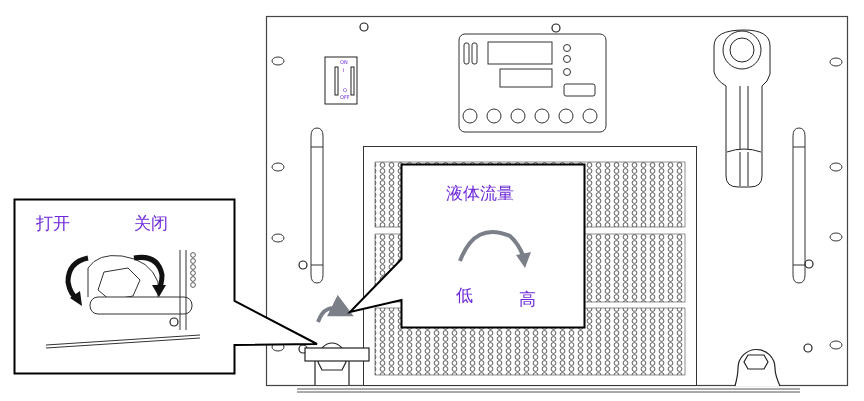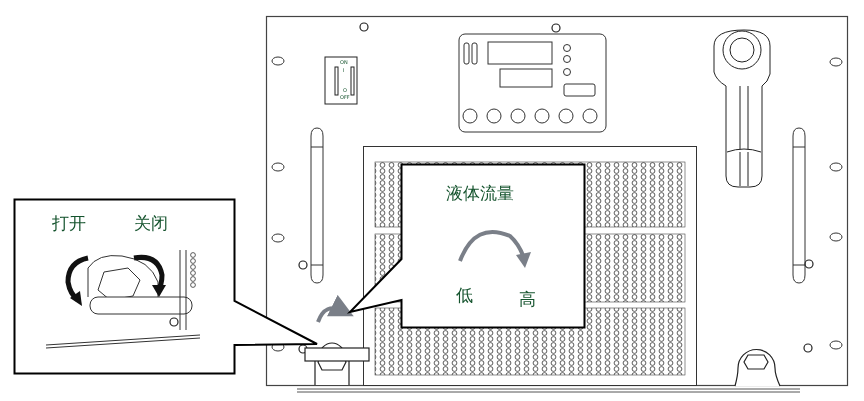--- a/index.html
+++ b/index.html
@@ -1,19 +1,19 @@
 <!DOCTYPE html>
 <html><head>
 <meta charset="utf-8">
 <style>
   html, body { margin:0; padding:0; background:#ffffff; }
   body { width:864px; height:401px; position:relative; overflow:hidden;
          font-family:"DejaVu Sans", sans-serif; }
   svg { position:absolute; left:0; top:0; }
-  .lbl { position:absolute; font-size:17px; color:#14532d; white-space:nowrap; line-height:1; }
+  .lbl { position:absolute; font-size:17px; color:#6d28d9; white-space:nowrap; line-height:1; }
 </style>
 </head>
 <body>
 
 <svg width="864" height="401" viewBox="0 0 864 401">
   <defs>
     <pattern id="grillePat" x="0" y="0" width="9" height="6" patternUnits="userSpaceOnUse">
       <circle cx="4.5" cy="3" r="2.4" fill="none" stroke="#333" stroke-width="0.8"></circle>
     </pattern>
     <marker id="grayHead" markerWidth="6" markerHeight="6" refX="3" refY="3" orient="auto">
@@ -140,21 +140,21 @@
         <circle cx="193" cy="285" r="2.4"></circle>
     </g>
     <circle cx="174" cy="322" r="4" fill="#fff" stroke="#222" stroke-width="1.2"></circle>
     <path d="M88,258 Q68,262 68,282 Q70,294 78,300" fill="none" stroke="#111" stroke-width="5"></path>
     <path d="M70,298 L82,306 L80,291 Z" fill="#111"></path>
     <path d="M134,258 Q158,254 162,275 Q162,285 158,290" fill="none" stroke="#111" stroke-width="5"></path>
     <path d="M152,285 L159,297 L166,285 Z" fill="#111"></path>
   </g>
 </svg>
 
-<div class="lbl" style="left:52px;top:215px;">打开</div>
+<div class="lbl" style="left:36px;top:215px;">打开</div>
 <div class="lbl" style="left:134px;top:215px;">关闭</div>
 <div class="lbl" style="left:446px;top:185px;">液体流量</div>
 <div class="lbl" style="left:456px;top:287px;">低</div>
 <div class="lbl" style="left:519px;top:291px;">高</div>
 <div class="lbl" style="left:340px;top:60px;font-size:5px;">ON</div>
 <div class="lbl" style="left:343px;top:68px;font-size:5px;">I</div>
 <div class="lbl" style="left:343px;top:88px;font-size:5px;">O</div>
 <div class="lbl" style="left:340px;top:95px;font-size:5px;">OFF</div>
 
 </body></html>

